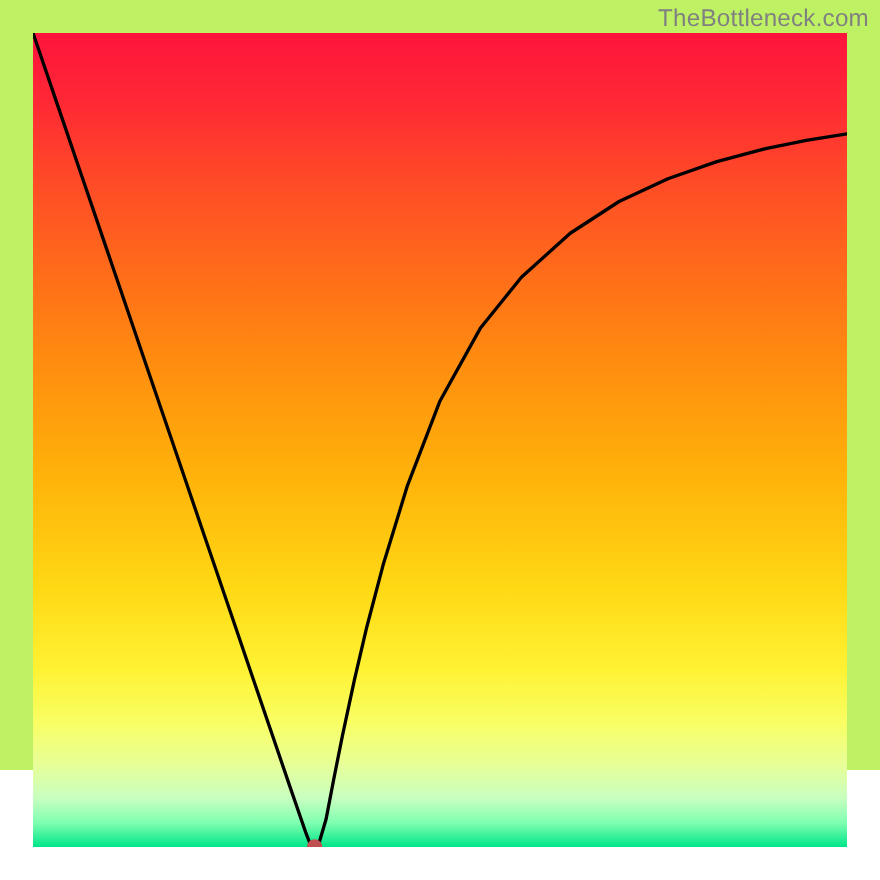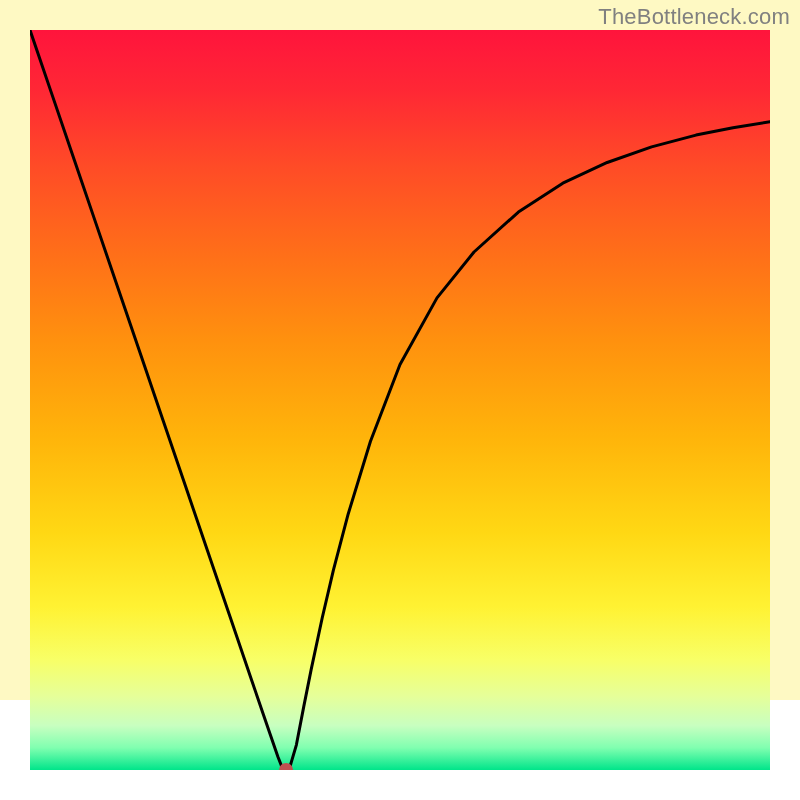--- a/index.html
+++ b/index.html
@@ -6,21 +6,21 @@
     margin: 0;
     padding: 0;
     width: 800px;
     height: 800px;
     overflow: hidden;
     font-family: Arial, sans-serif;
   }
   .frame {
     width: 800px;
     height: 700px;
-    background: #fef9c3;
+    background: #bef264;
     position: relative;
     text-align: right;
   }
   .plot {
     position: absolute;
     left: 30px;
     top: 30px;
     width: 740px;
     height: 740px;
   }

